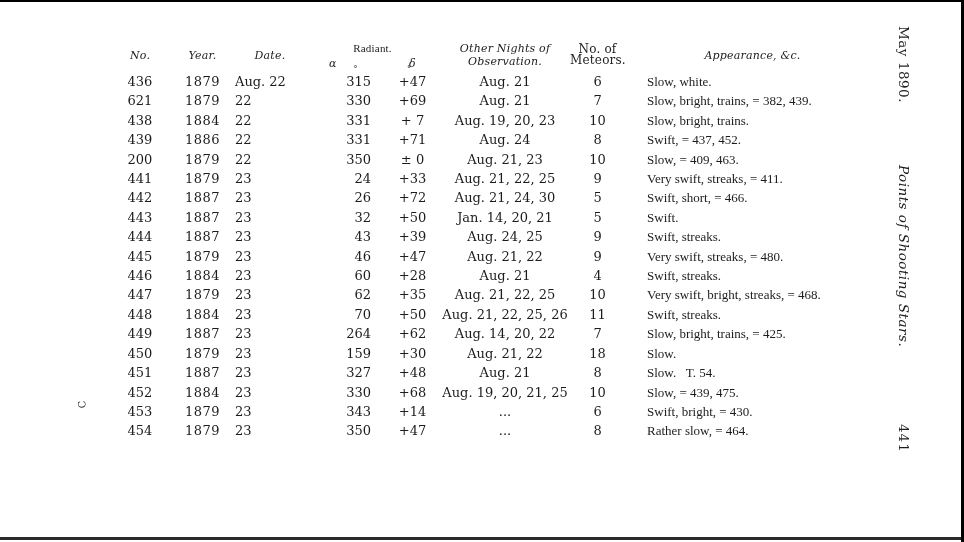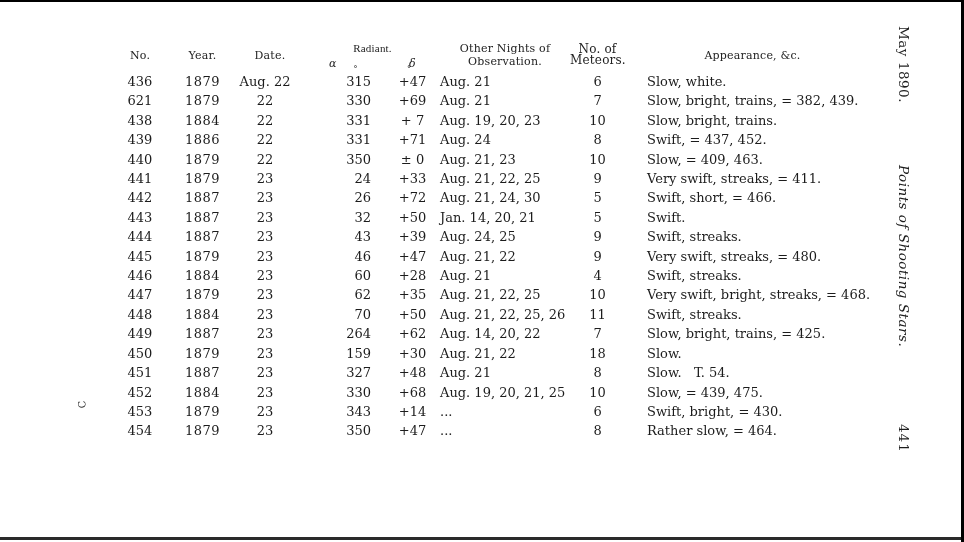--- a/index.html
+++ b/index.html
@@ -40,38 +40,38 @@
     padding: 0;
     vertical-align: middle;
     letter-spacing: 0.2px;
   }
   tr.hr1 { height: 16px; }
   tr.hr2 { height: 18px; }
   th.radiant-h { text-align: center; vertical-align: bottom; font-family: Liberation Serif, serif; }
   th.sub-alpha { text-align: left; padding-left: 24px; font-style: italic; font-size: 11px; }
   th.sub-delta { text-align: center; font-style: italic; font-size: 11px; }
   th.meteors-h div { line-height: 11px; font-size: 12px; text-align: center; }
-  th.h-no, th.h-year, th.h-date, th.h-nights, th.h-appear { text-align: center; }
+  th.h-no, th.h-year, th.h-date, th.h-nights, th.h-appear { text-align: center; font-style: italic; }
 
   tbody td {
     font-size: 13px;
     height: 19.4px;
     padding: 0;
     line-height: 19.4px;
     white-space: pre;
     overflow: visible;
   }
   td.col-no       { text-align: center; }
   td.col-year     { text-align: center; letter-spacing: 0.5px; }
-  td.col-date     { text-align: center; padding-right: 10px; }
+  td.col-date     { text-align: left; padding-right: 10px; }
   td.col-alpha    { text-align: right; padding-right: 14px; }
   td.col-delta    { text-align: center; }
-  td.col-nights   { }
+  td.col-nights   { text-align: center; }
   td.col-meteors  { text-align: center; }
-  td.col-appearance { text-align: left; padding-left: 22px; }
+  td.col-appearance { text-align: left; padding-left: 22px; font-family: Liberation Serif, serif; }
 
   .degwrap { position: relative; display: inline-block; }
   .degmark {
     position: absolute;
     top: -7px;
     left: 30%;
     font-size: 8px;
     line-height: 8px;
   }
 
@@ -169,21 +169,21 @@
           <td class="col-no">439</td>
           <td class="col-year">1886</td>
           <td class="col-date">22</td>
           <td class="col-alpha">331</td>
           <td class="col-delta">+71</td>
           <td class="col-nights">Aug. 24</td>
           <td class="col-meteors">8</td>
           <td class="col-appearance">Swift, = 437, 452.</td>
         </tr>
         <tr>
-          <td class="col-no">440</td>
+          <td class="col-no">200</td>
           <td class="col-year">1879</td>
           <td class="col-date">22</td>
           <td class="col-alpha">350</td>
           <td class="col-delta">± 0</td>
           <td class="col-nights">Aug. 21, 23</td>
           <td class="col-meteors">10</td>
           <td class="col-appearance">Slow, = 409, 463.</td>
         </tr>
         <tr>
           <td class="col-no">441</td>

